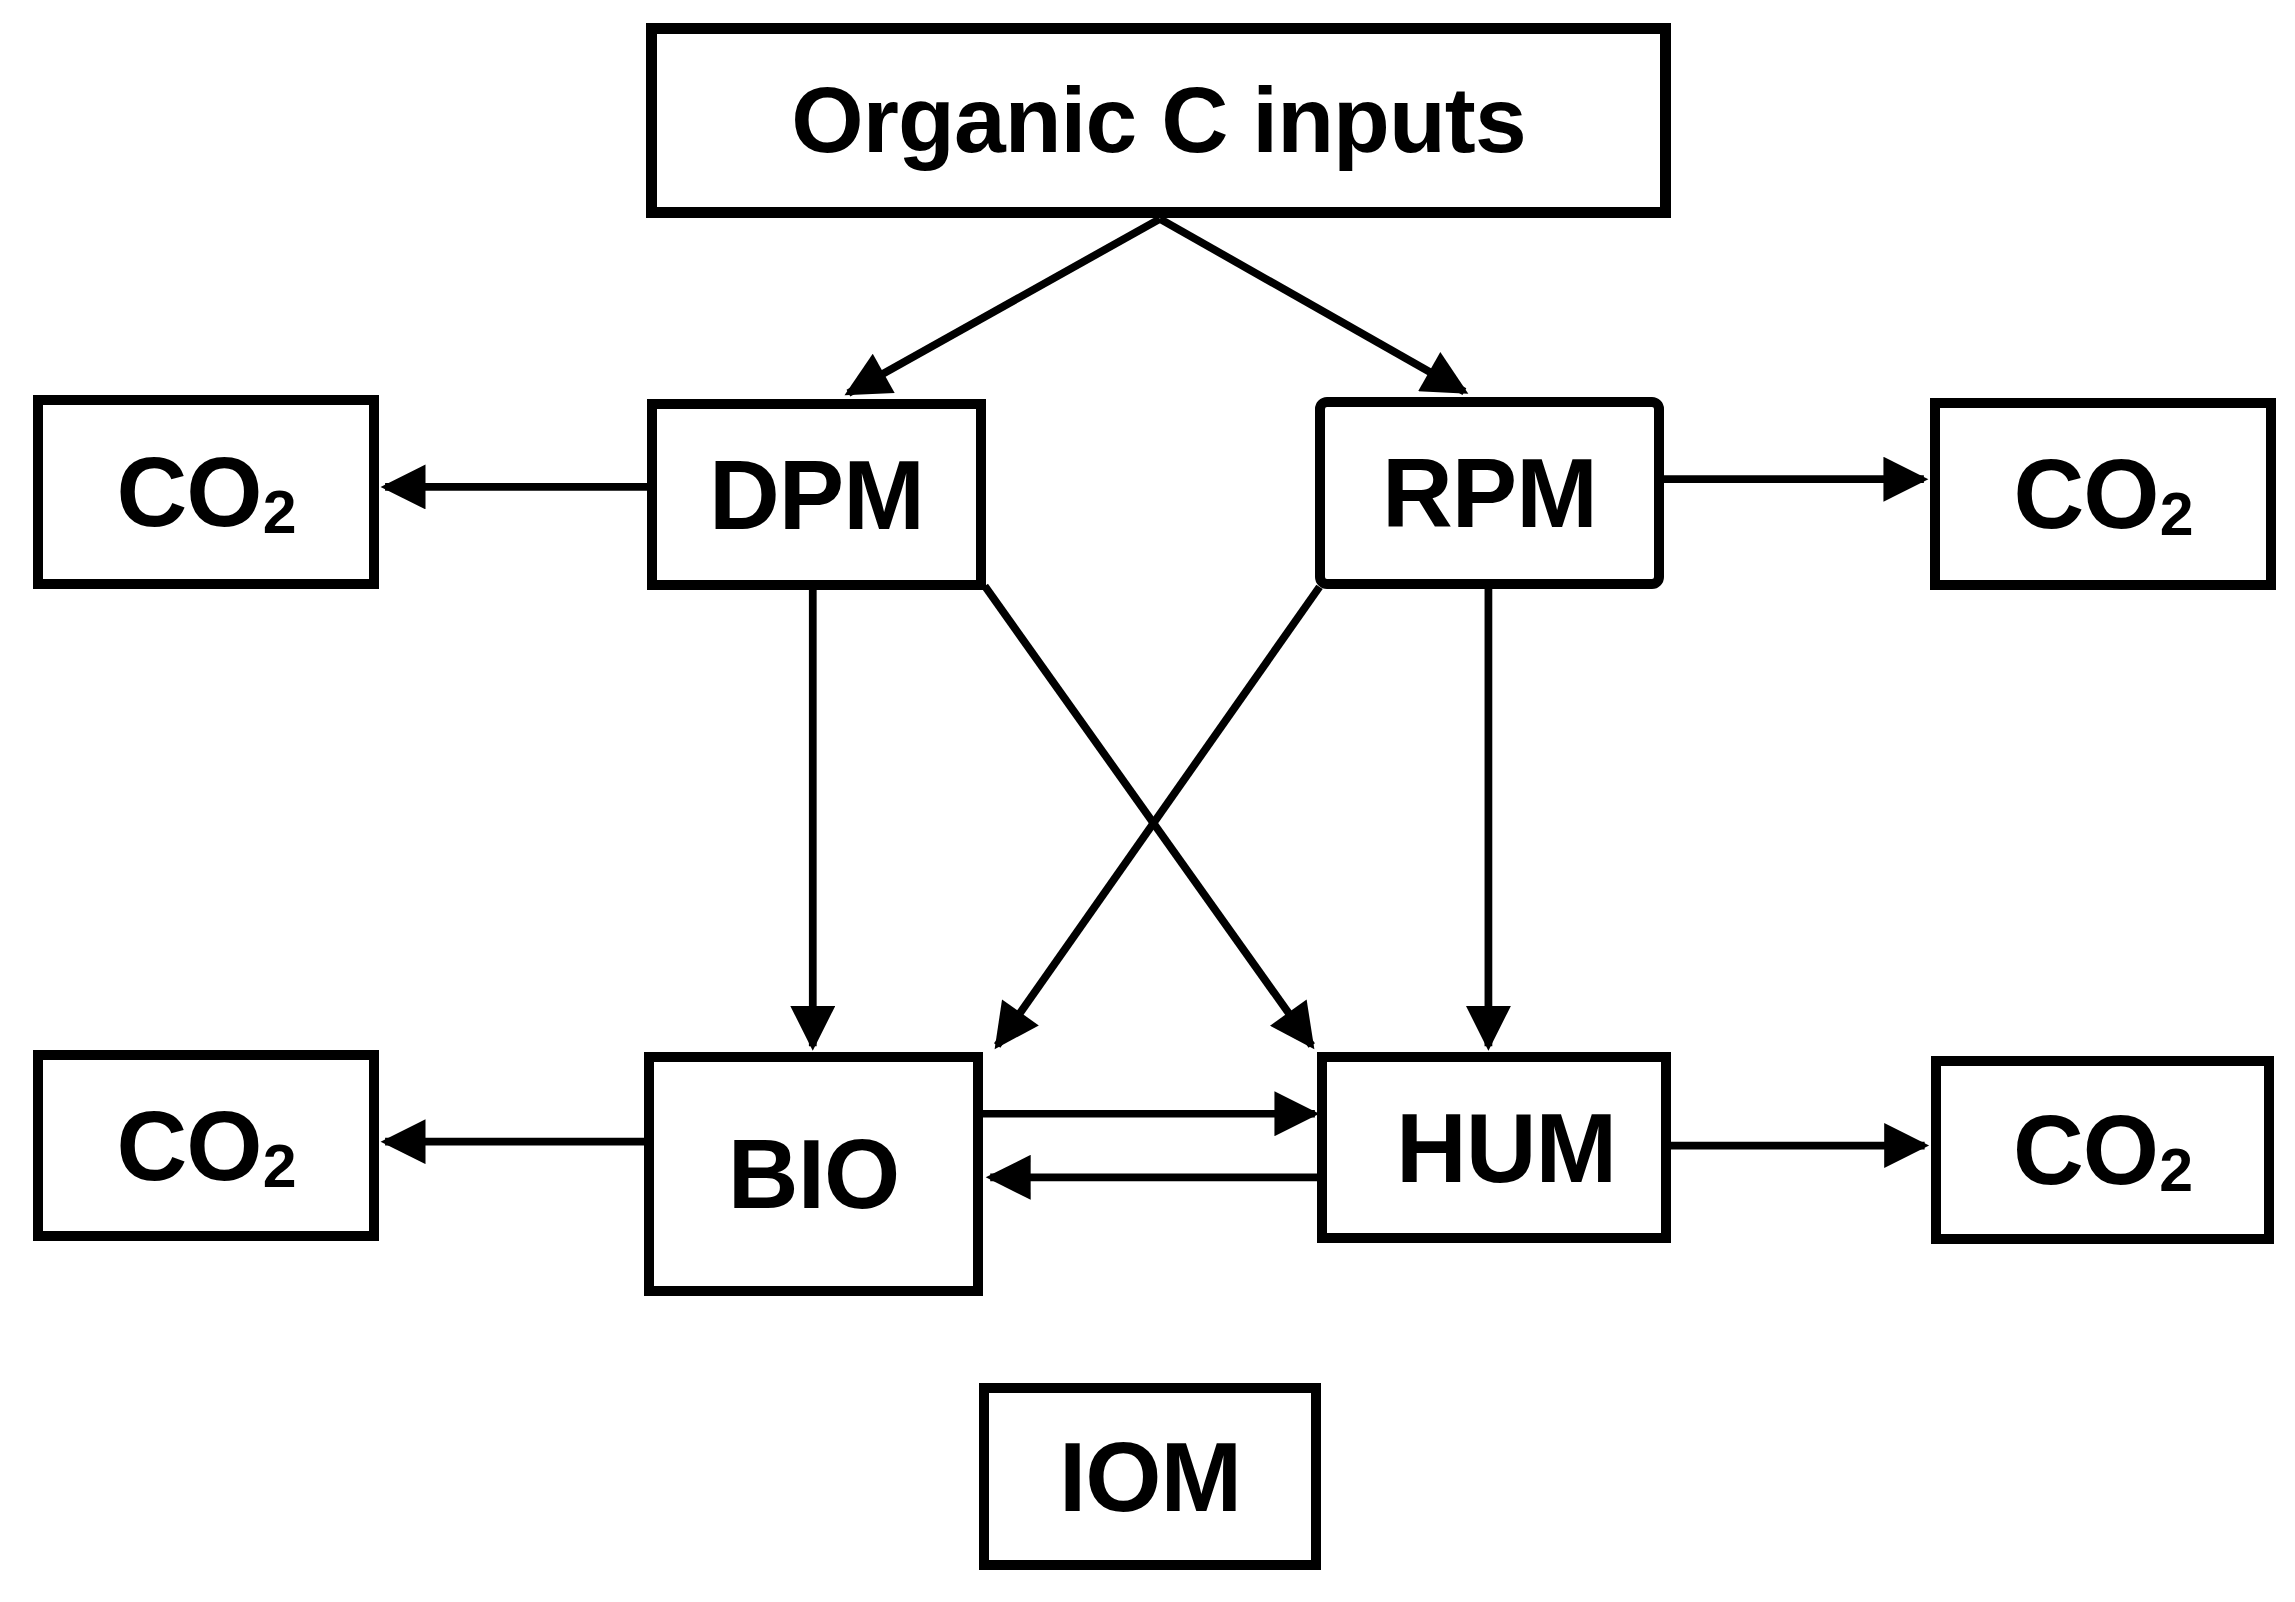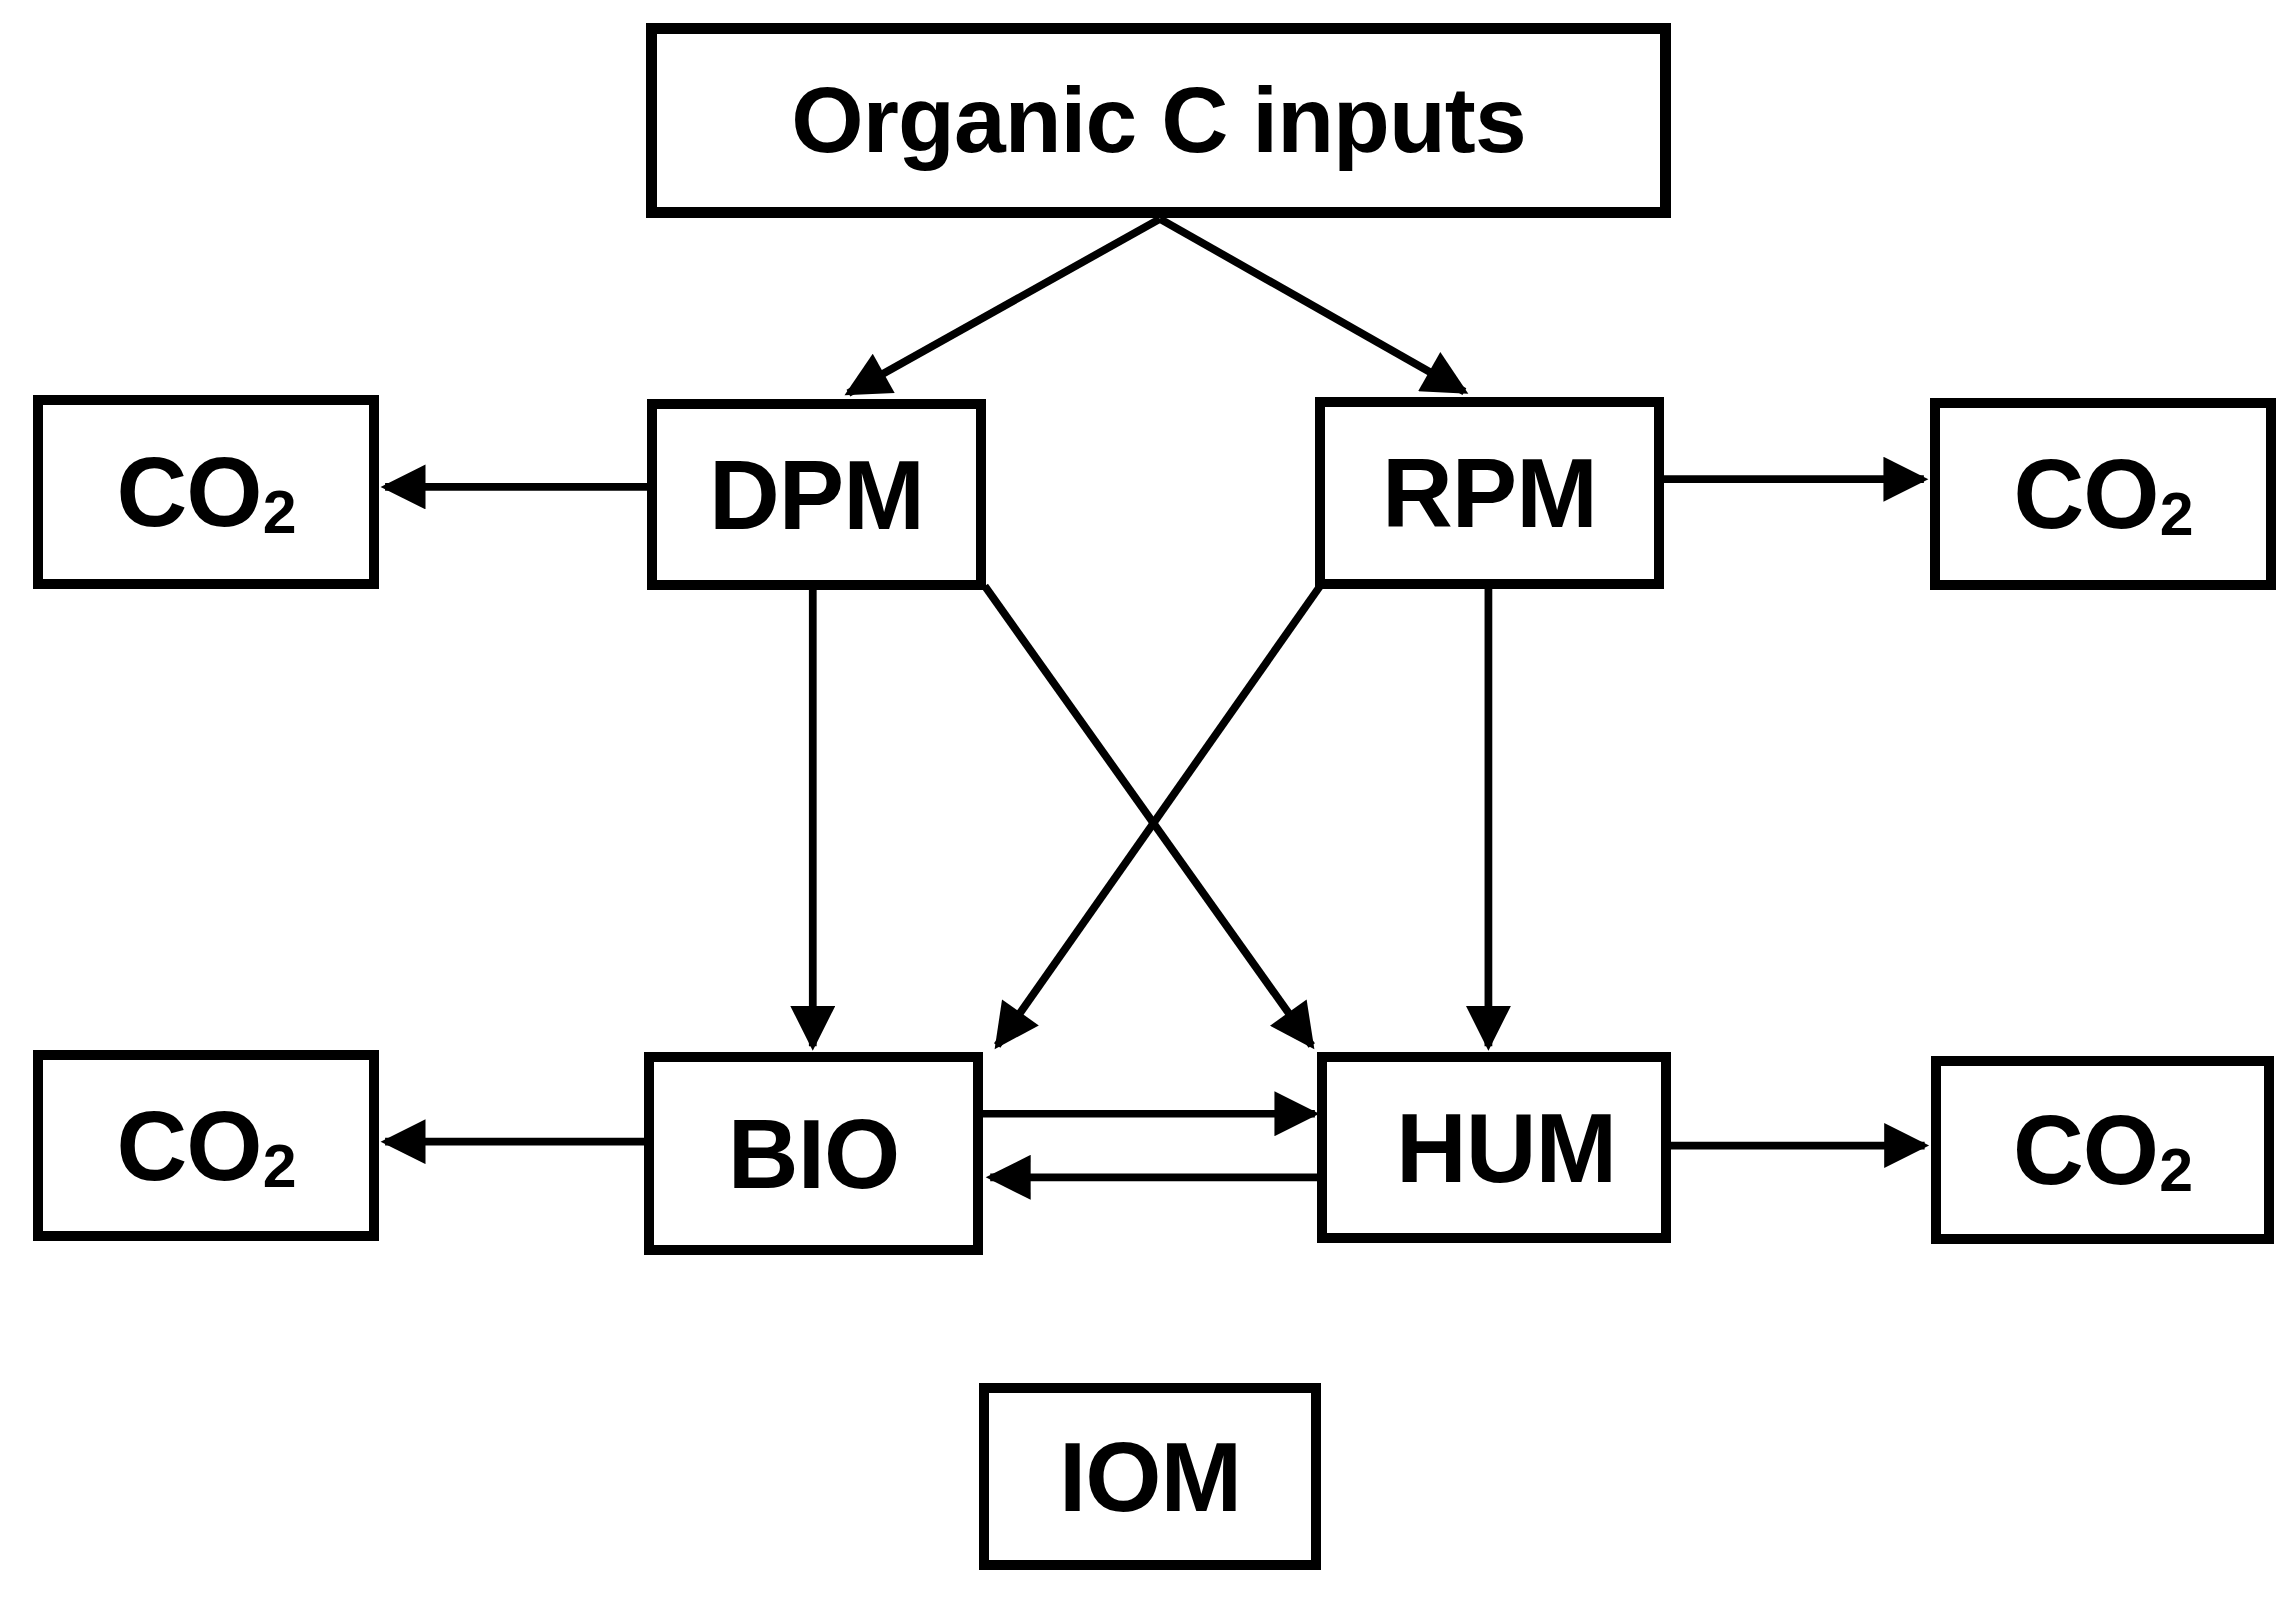--- a/index.html
+++ b/index.html
@@ -72,32 +72,32 @@
         <line x1="2150" y1="1478" x2="2484" y2="1478" stroke="#000000" stroke-width="10" marker-end="url(#arrowhead)"></line>
       </g>
   </svg>
   <div>
       <div class="node organic" style="left: 646px; top: 23px; width: 1025px; height: 195px;">
         <span>Organic C inputs</span>
       </div>
       <div class="node" style="left: 647px; top: 399px; width: 339px; height: 191px; justify-content: center;">
         <span>DPM</span>
       </div>
-      <div class="node" style="left: 1315px; top: 397px; width: 349px; height: 192px;">
+      <div class="node" style="left: 1315px; top: 397px; width: 349px; height: 192px; border-radius: 12px;">
         <span>RPM</span>
       </div>
       <div class="node" style="left: 33px; top: 395px; width: 346px; height: 194px;">
         <span>CO</span>
         <span class="sub">2</span>
       </div>
       <div class="node" style="left: 1930px; top: 398px; width: 346px; height: 192px;">
         <span>CO</span>
         <span class="sub">2</span>
       </div>
-      <div class="node" style="left: 644px; top: 1052px; width: 339px; height: 203px;">
+      <div class="node" style="left: 644px; top: 1052px; width: 339px; height: 244px;">
         <span>BIO</span>
       </div>
       <div class="node" style="left: 1317px; top: 1052px; width: 354px; height: 191px; padding-left: 24px;">
         <span>HUM</span>
       </div>
       <div class="node" style="left: 33px; top: 1050px; width: 346px; height: 191px;">
         <span>CO</span>
         <span class="sub">2</span>
       </div>
       <div class="node" style="left: 1931px; top: 1056px; width: 343px; height: 188px;">

